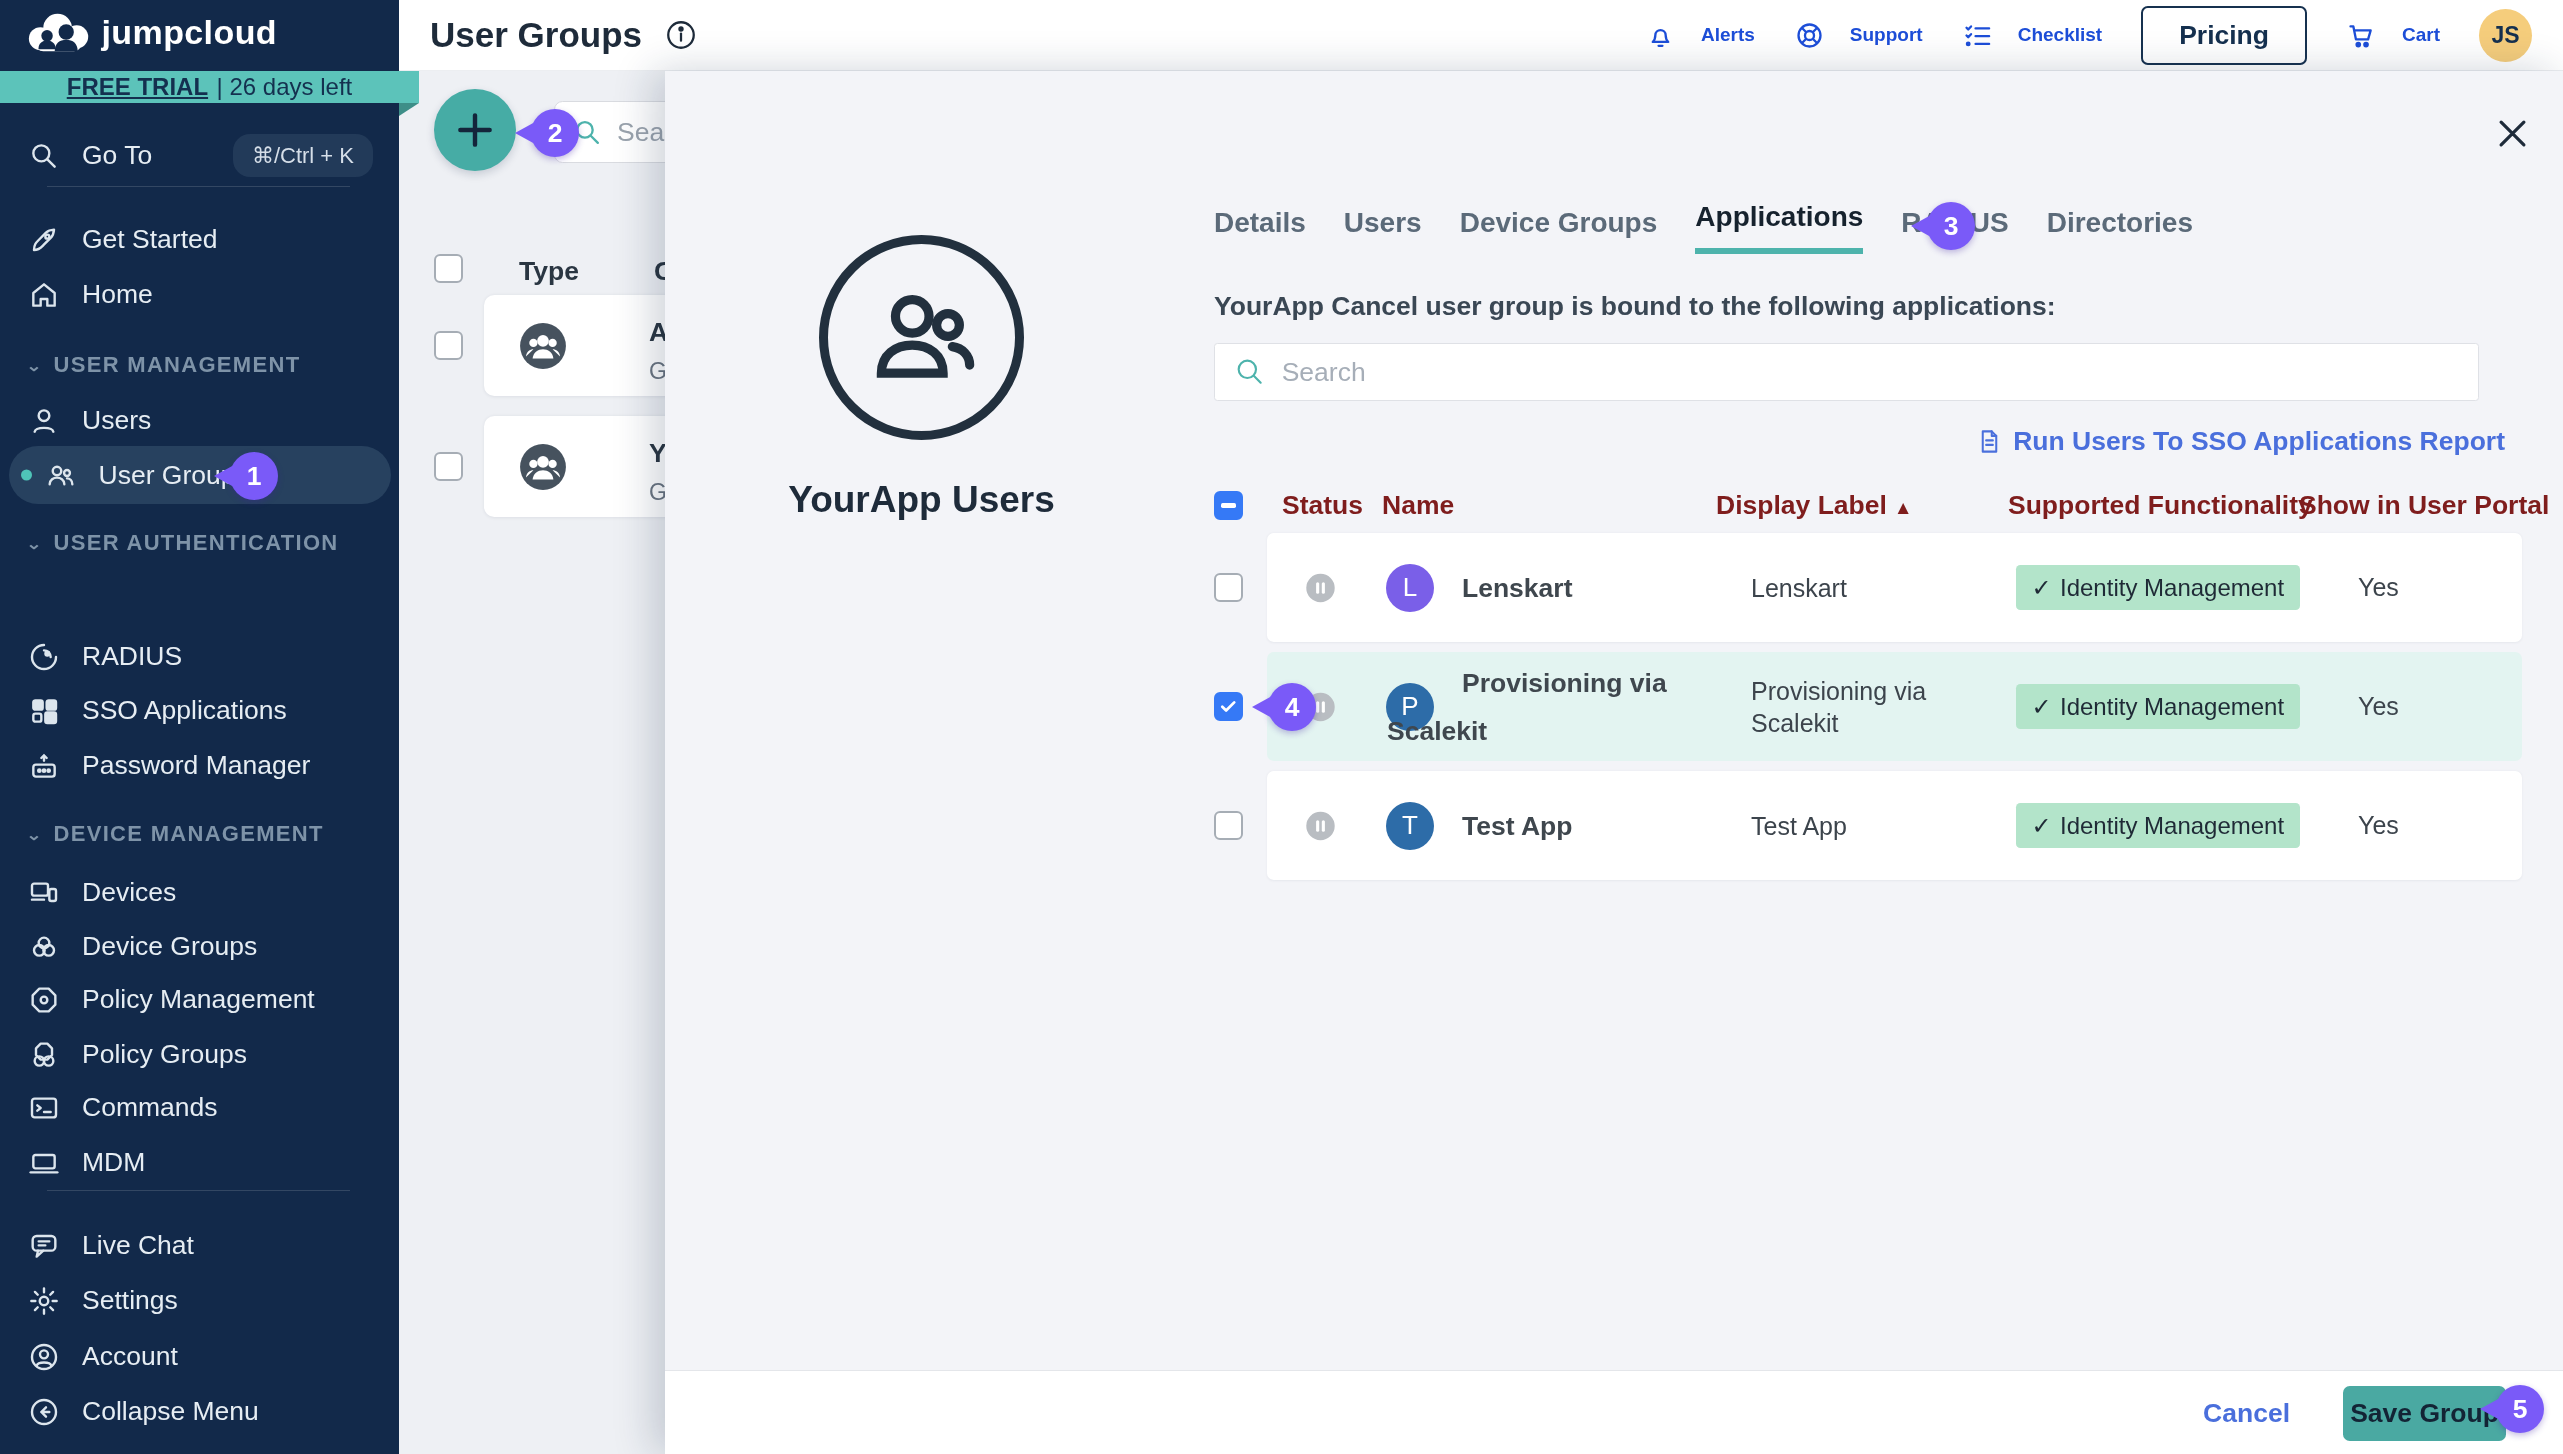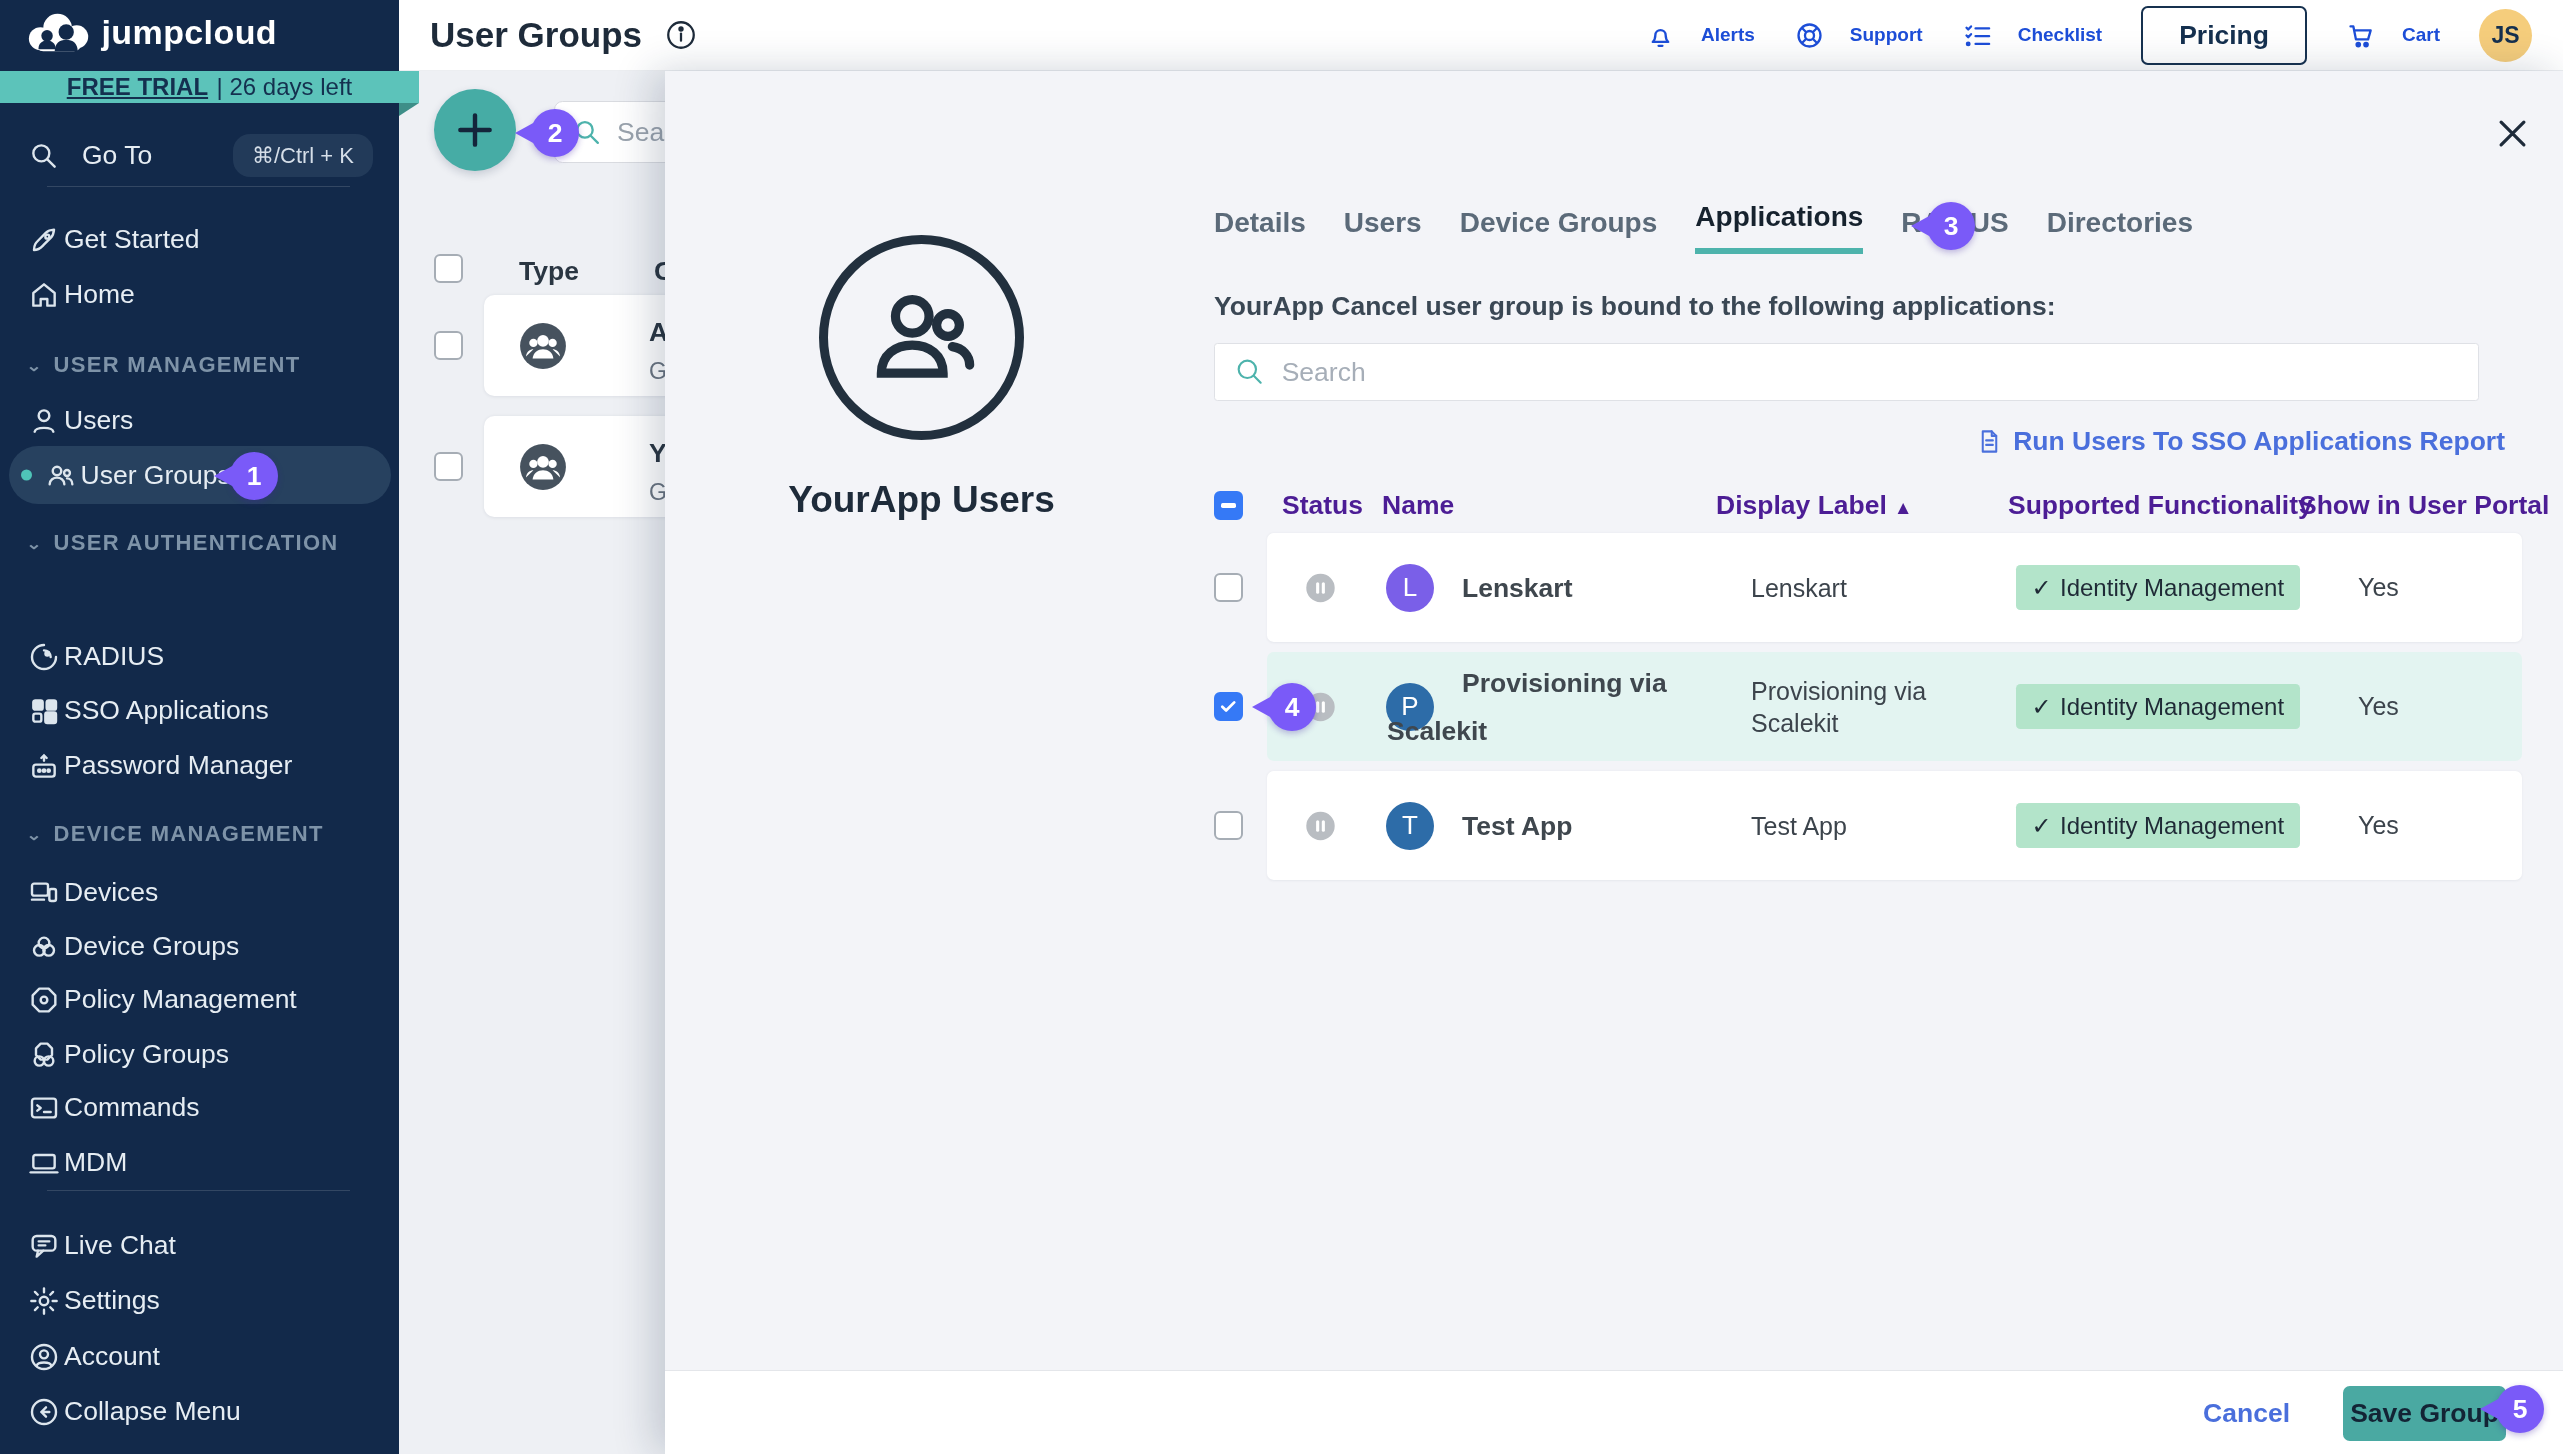--- a/index.html
+++ b/index.html
@@ -10,21 +10,21 @@
   .sidebar{position:absolute;left:0;top:0;width:399px;height:1454px;background:#12294A;z-index:5;}
   .logo-row{position:absolute;left:26px;top:10.3px;display:flex;align-items:center;gap:8.5px;}
   .logo-row svg{width:67px;height:44px;}
   .logo-text{color:#fff;font-size:34px;font-weight:bold;letter-spacing:0.4px;}
   .trial{position:absolute;left:0;top:71px;width:419px;height:32px;background:#5CC3BA;display:flex;align-items:center;justify-content:center;color:#14304F;font-size:24px;z-index:6;}
   .trial b{text-decoration:underline;margin-right:8.5px;}
   .trial-fold{position:absolute;left:399px;top:103px;width:0;height:0;border-top:13px solid #3E8E88;border-right:20.5px solid transparent;z-index:6;}
   .goto{position:absolute;left:0;top:128px;width:399px;height:55px;display:flex;align-items:center;padding-left:28px;gap:22px;color:#E6EDF3;font-size:26.5px;}
   .goto .pill{margin-left:auto;margin-right:26px;background:#223A59;color:#D5DEE8;font-size:22px;padding:8.5px 19px;border-radius:17px;}
   .sdiv{position:absolute;left:47px;width:303px;height:0;border-top:1.7px solid rgba(255,255,255,.14);}
-  .nav-item{position:absolute;left:0;width:399px;height:55px;display:flex;align-items:center;padding-left:28px;gap:4px;color:#E6EDF3;font-size:26.5px;cursor:pointer;}
+  .nav-item{position:absolute;left:0;width:399px;height:55px;display:flex;align-items:center;padding-left:28px;gap:22px;color:#E6EDF3;font-size:26.5px;cursor:pointer;}
   .nav-item svg,.goto svg{width:32px;height:32px;flex:0 0 auto;color:#DCE5ED;}
   .nav-item.active{left:8.5px;width:382px;background:#27415F;border-radius:29px;padding-left:36px;height:58px;}
   .dot{position:absolute;left:12px;top:50%;transform:translateY(-50%);width:11px;height:11px;border-radius:50%;background:#4FC4B8;}
   .nav-sec{position:absolute;left:0;width:399px;height:44px;display:flex;align-items:center;padding-left:26px;gap:10.3px;color:#7E93A8;font-size:22px;font-weight:bold;letter-spacing:1.3px;}
   .nav-sec .chev{font-size:19px;transform:scaleY(.8);}
 
   
   .hdr{position:absolute;left:399px;top:0;width:2164px;height:71px;background:#fff;display:flex;align-items:center;padding:0 31px;z-index:4;border-bottom:0.9px solid #ECEEF1;}
   .hdr-title{font-size:35px;font-weight:bold;color:#1E2B3A;}
   .hdr-info{margin-left:22px;color:#1E2B3A;display:flex;}
@@ -63,21 +63,21 @@
   .tabs{position:absolute;left:549px;top:130px;display:flex;gap:38px;align-items:flex-end;}
   .tab{font-size:28px;font-weight:bold;color:#5B6A79;padding-bottom:15.4px;cursor:pointer;}
   .tab.active{color:#16222E;border-bottom:6px solid #4DB3AC;}
   .pdesc{position:absolute;left:549px;top:220px;font-size:26.5px;font-weight:bold;color:#3A4754;}
   .psearch{position:absolute;left:549px;top:272px;width:1265px;height:58px;background:#fff;border:1.7px solid #DFE1E6;border-radius:3.4px;display:flex;align-items:center;padding-left:19px;gap:13.7px;}
   .psearch svg{width:32px;height:32px;color:#4DB3AC;flex:0 0 auto;}
   .psearch input{border:none;outline:none;font-size:26.5px;color:#3C444C;width:1111px;background:transparent;}
   .psearch input::placeholder{color:#A6AEB8;}
   .report{position:absolute;right:58px;top:355px;display:flex;align-items:center;gap:10.3px;color:#4A6FDC;font-size:26.5px;font-weight:bold;cursor:pointer;}
   .report svg{width:27px;height:31px;}
-  .pcol{position:absolute;top:420px;font-size:26.5px;font-weight:bold;color:#4c1d95;height:29px;line-height:29px;}
+  .pcol{position:absolute;top:420px;font-size:26.5px;font-weight:bold;color:#7f1d1d;height:29px;line-height:29px;}
   .sort{font-size:19px;margin-left:6.8px;}
   .prow{position:absolute;left:602px;width:1255px;height:109px;background:#fff;border-radius:6.8px;box-shadow:0 0.9px 2.6px rgba(20,40,70,.06);}
   .prow.hl{background:#E3F4F1;box-shadow:none;}
   .pause{position:absolute;left:38px;top:50%;transform:translateY(-50%);width:31px;height:31px;}
   .av{position:absolute;left:119px;top:50%;transform:translateY(-50%);width:48px;height:48px;border-radius:50%;display:flex;align-items:center;justify-content:center;color:#fff;font-size:26px;}
   .av.purple{background:#7A5FE8;}
   .av.blue{background:#2D6CA8;}
   .cell-name{position:absolute;left:120px;top:0;bottom:0;width:333px;display:flex;align-items:center;}
   .cell-name div{width:100%;text-indent:75px;font-size:26.5px;font-weight:bold;color:#3F474E;line-height:48px;}
   .cell-label{position:absolute;left:484px;top:0;bottom:0;width:209px;display:flex;align-items:center;}

